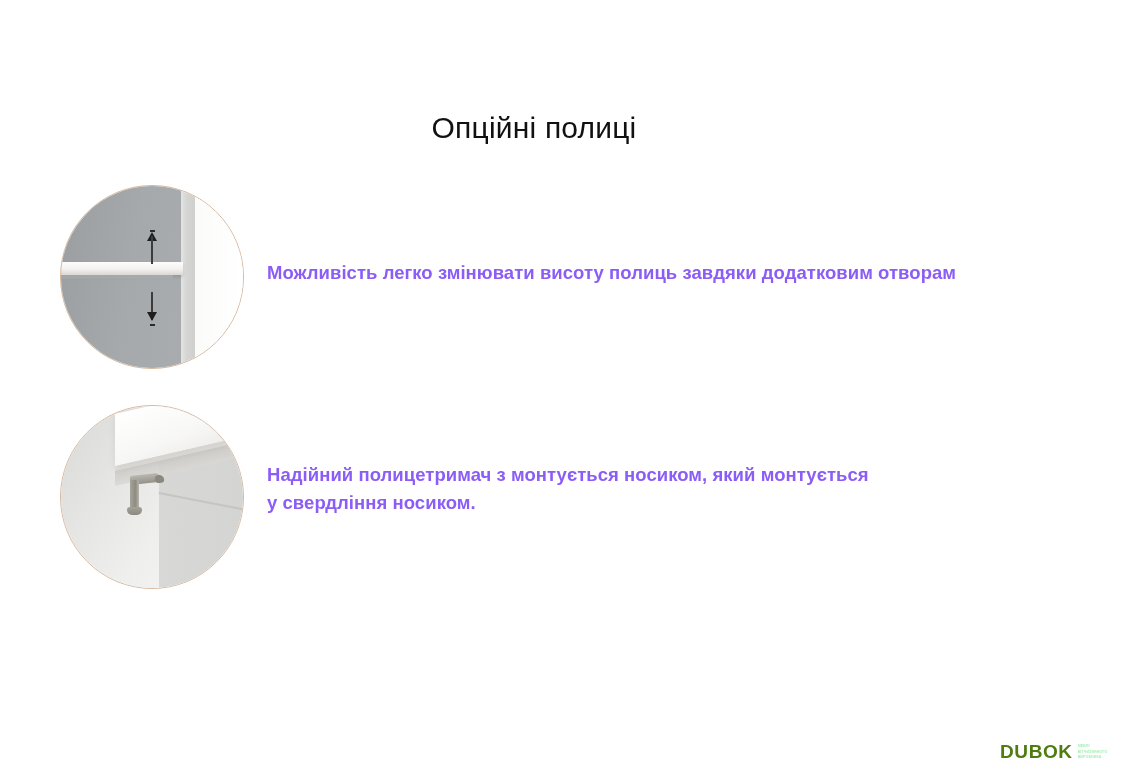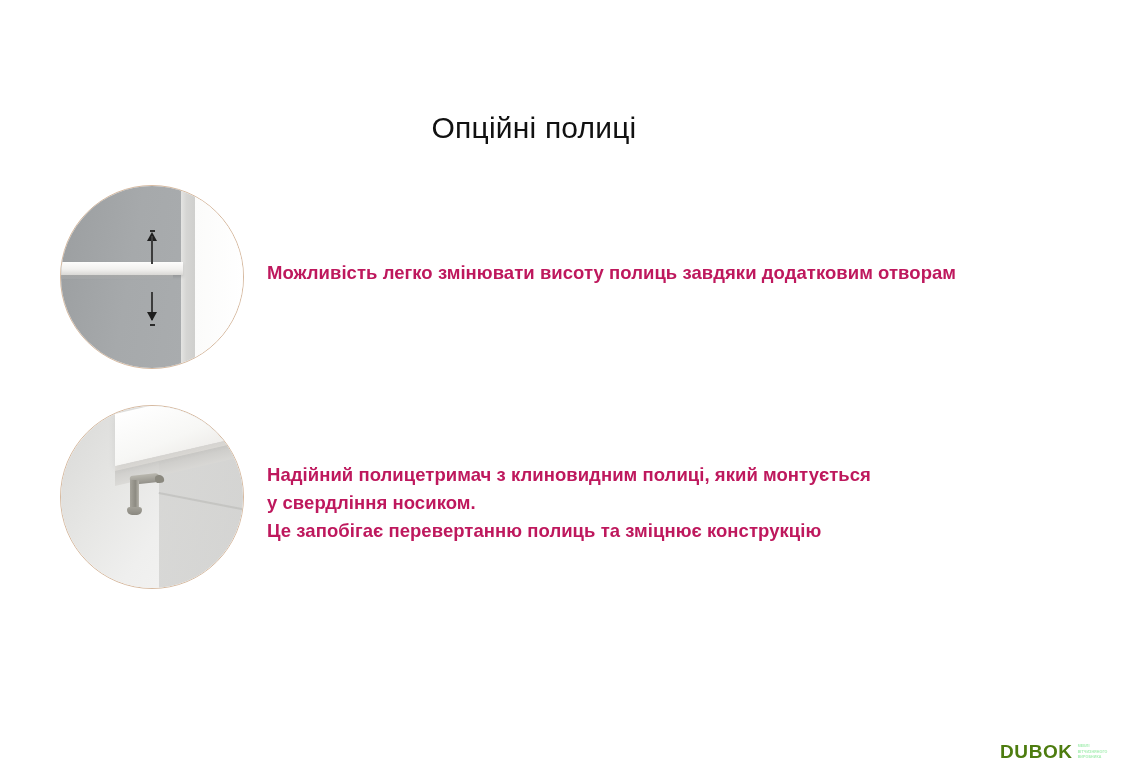--- a/index.html
+++ b/index.html
@@ -216,21 +216,21 @@
     border-radius: 3px 3px 5px 5px;
   }
 
   
   .feature-text {
     position: absolute;
     left: 267px;
     font-size: 18.5px;
     font-weight: 700;
     line-height: 1.52;
-    color: #be185d;
+    color: #8b5cf6;
     letter-spacing: 0.05px;
     white-space: nowrap;
   }
   .text-1 { top: 74px; }
   .text-2 { top: 56px; }
   .feature-text p { margin: 0; }
 
   
   .footer-logo {
     position: absolute;
@@ -308,23 +308,22 @@
         <div class="p2-bracket">
           <div class="p2-bracket-h"></div>
           <div class="p2-bracket-nose"></div>
           <div class="p2-bracket-v"></div>
           <div class="p2-bracket-foot"></div>
         </div>
       </div>
     </div>
 
     <div class="feature-text text-2">
-      <p>Надійний полицетримач з клиновидним полиці, який монтується</p>
+      <p>Надійний полицетримач з монтується носиком, який монтується</p>
       <p>у свердління носиком.</p>
-      <p>Це запобігає перевертанню полиць та зміцнює конструкцію</p>
     </div>
   </div>
 
   <div class="footer-logo">
     <div class="logo-word">DUBOK</div>
     <div class="logo-tagline">
       <span>МЕБЛІ</span>
       <span>ВІТЧИЗНЯНОГО</span>
       <span>ВИРОБНИКА</span>
     </div>

